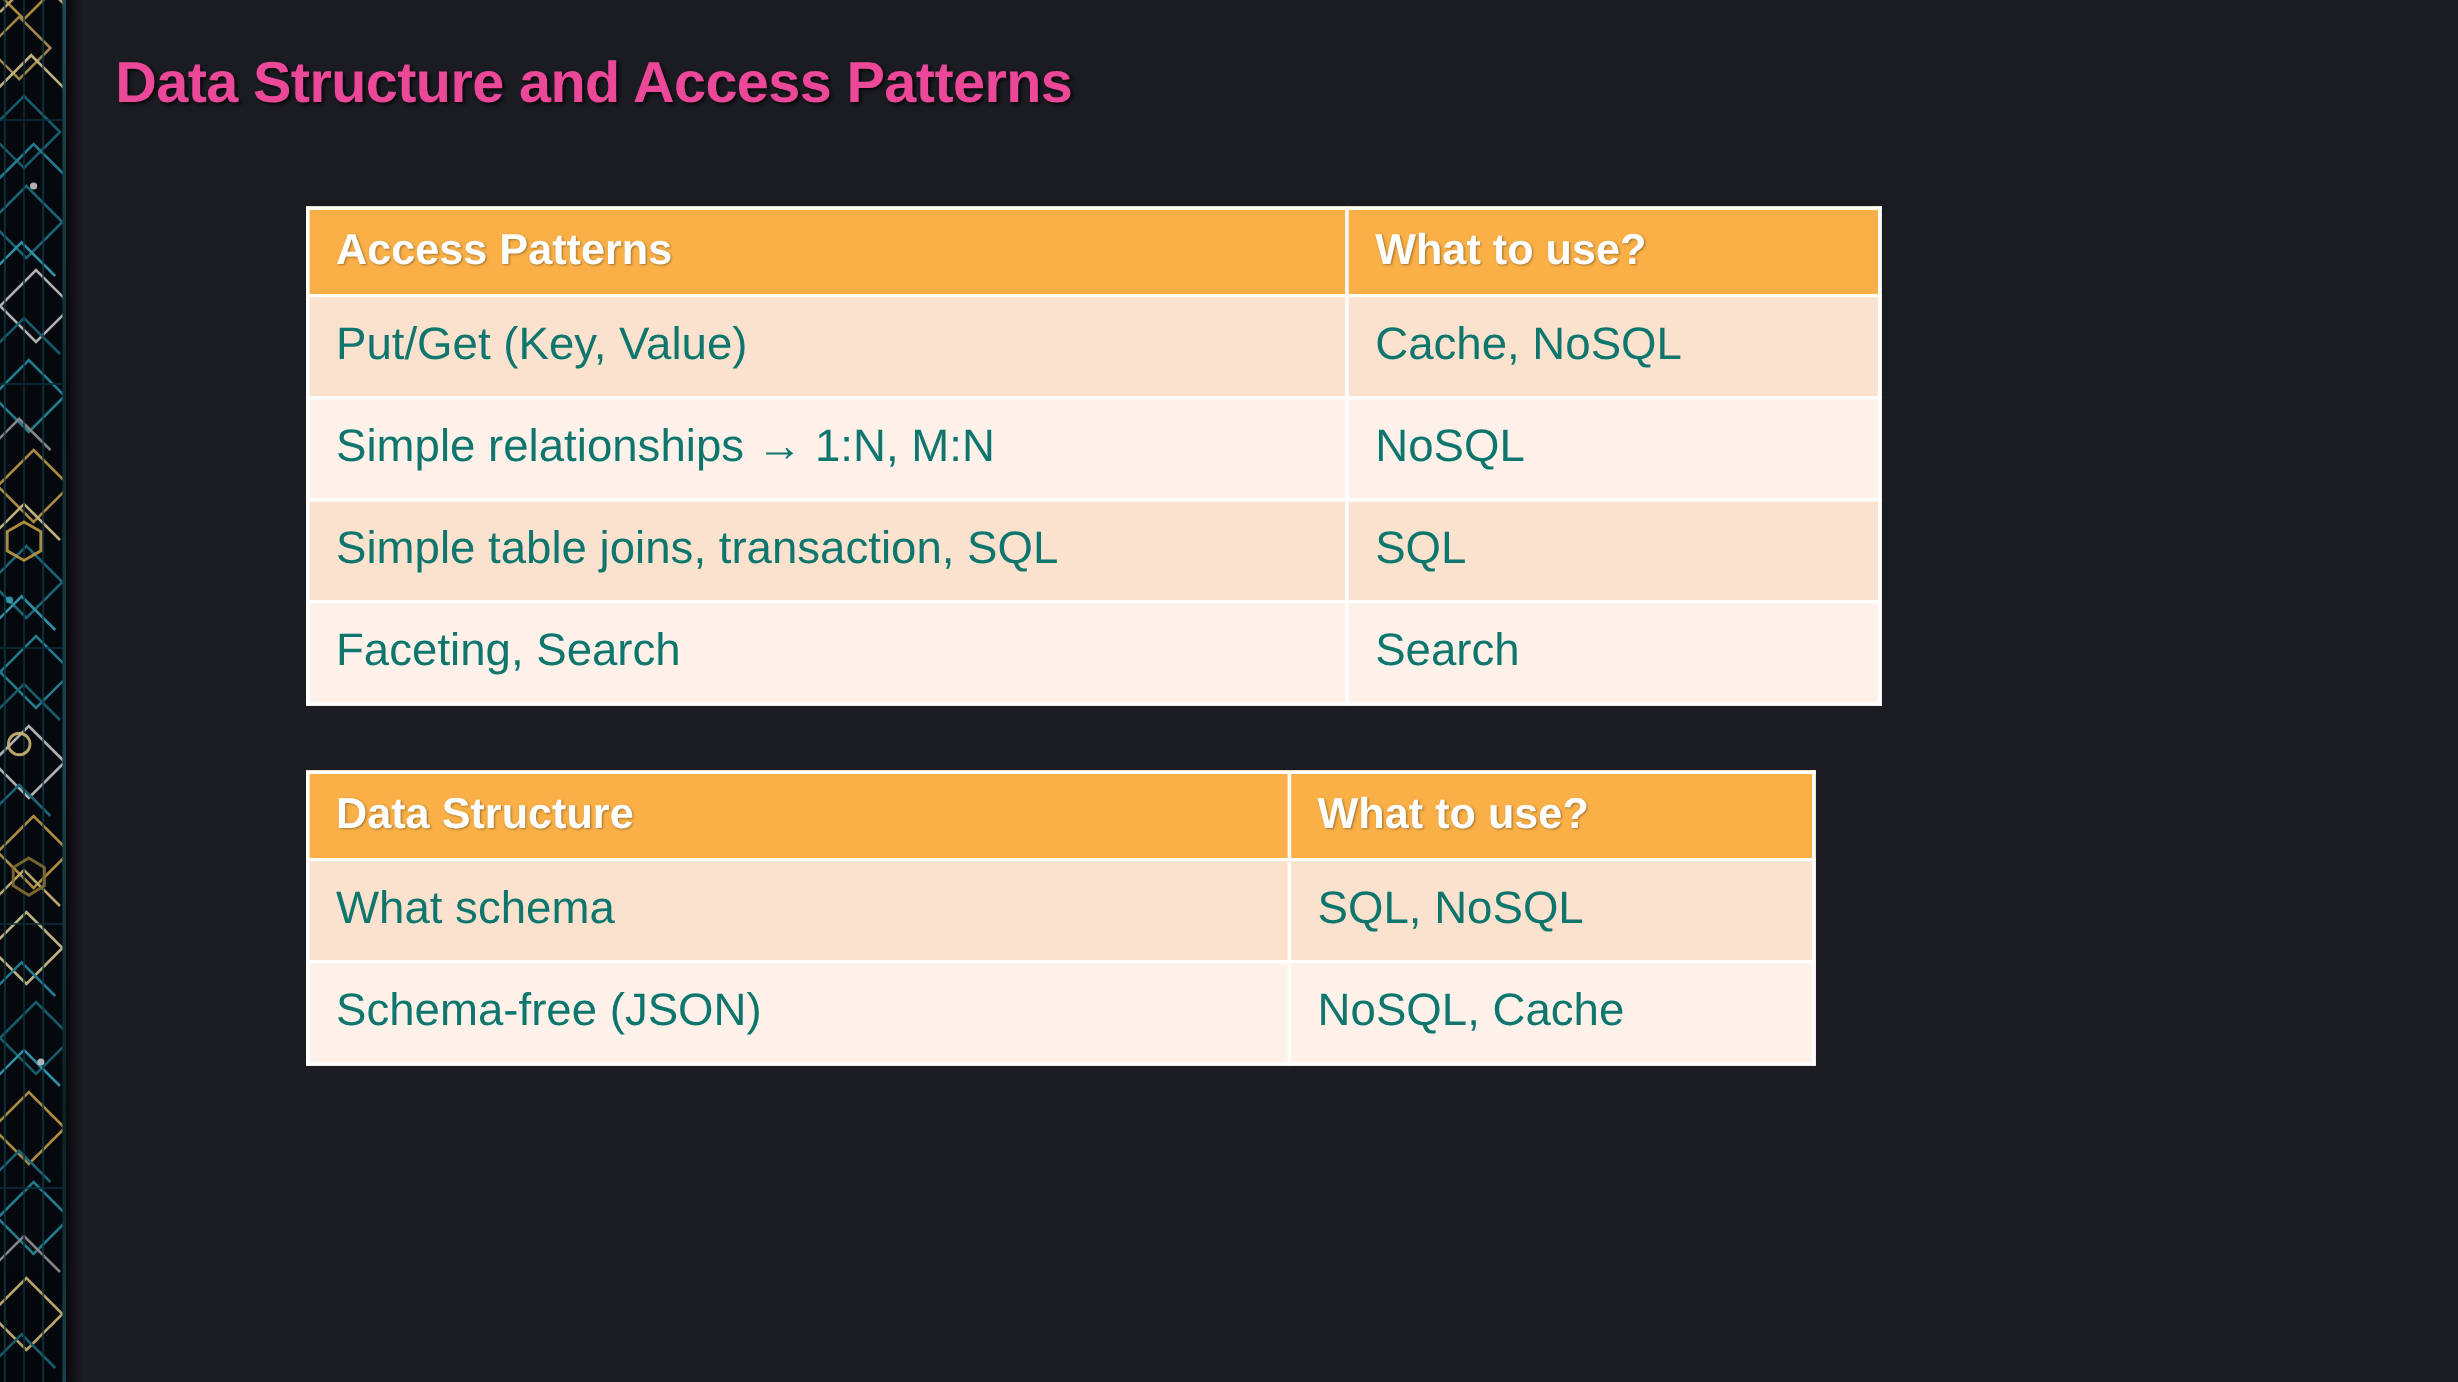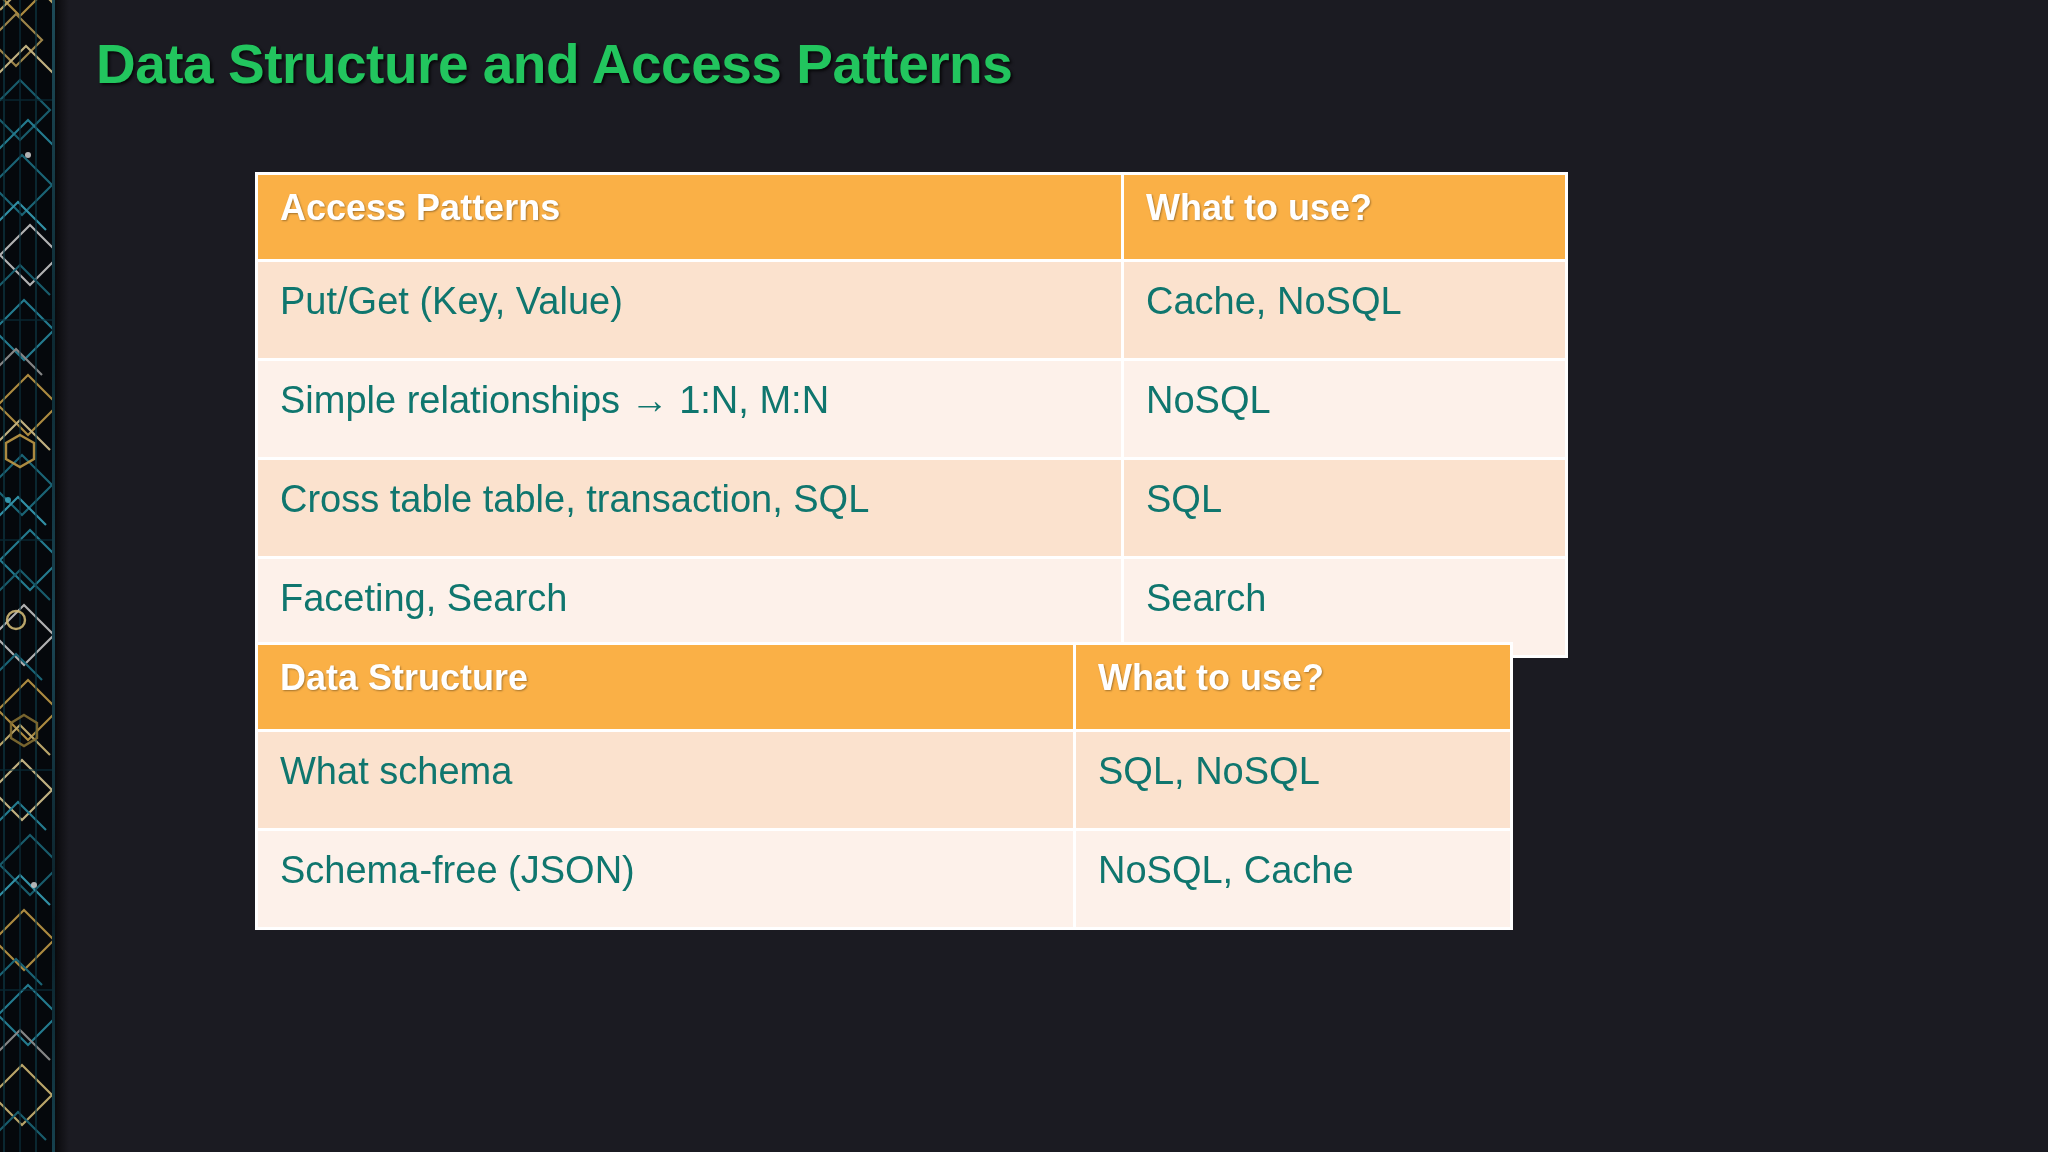--- a/index.html
+++ b/index.html
@@ -54,39 +54,39 @@
     top: 0;
     width: 14px;
     height: 1152px;
     background: linear-gradient(to right, rgba(0,0,0,0.65), rgba(0,0,0,0));
   }
 
   
   .slide-title {
     position: absolute;
     left: 96px;
-    top: 32px;
-    font-size: 55px;
+    top: 42px;
+    font-size: 48px;
     font-weight: bold;
-    color: #22c55e;
+    color: #ec4899;
     letter-spacing: -0.5px;
     white-space: nowrap;
     text-shadow: 2px 2px 3px rgba(0,0,0,0.75);
   }
 
   
   .tbl {
     position: absolute;
     border-collapse: separate;
     border-spacing: 0;
     table-layout: fixed;
     background: #ffffff;
   }
   .tbl td, .tbl th {
-    padding: 0 0 18px 22px;
+    padding: 0 0 4px 22px;
     text-align: left;
     vertical-align: middle;
     border: 3px solid #ffffff;
     border-left-width: 0;
     border-top-width: 0;
   }
   .tbl tr td:first-child, .tbl tr th:first-child {
     border-left-width: 3px;
   }
   .tbl tr:first-child th {
@@ -209,21 +209,21 @@
     <tbody>
       <tr class="odd">
         <td>Put/Get (Key, Value)</td>
         <td>Cache, NoSQL</td>
       </tr>
       <tr class="even">
         <td>Simple relationships → 1:N, M:N</td>
         <td>NoSQL</td>
       </tr>
       <tr class="odd">
-        <td>Cross table table, transaction, SQL</td>
+        <td>Simple table joins, transaction, SQL</td>
         <td>SQL</td>
       </tr>
       <tr class="even">
         <td>Faceting, Search</td>
         <td>Search</td>
       </tr>
     </tbody>
   </table>
 
   <table class="tbl" id="table-structure">

